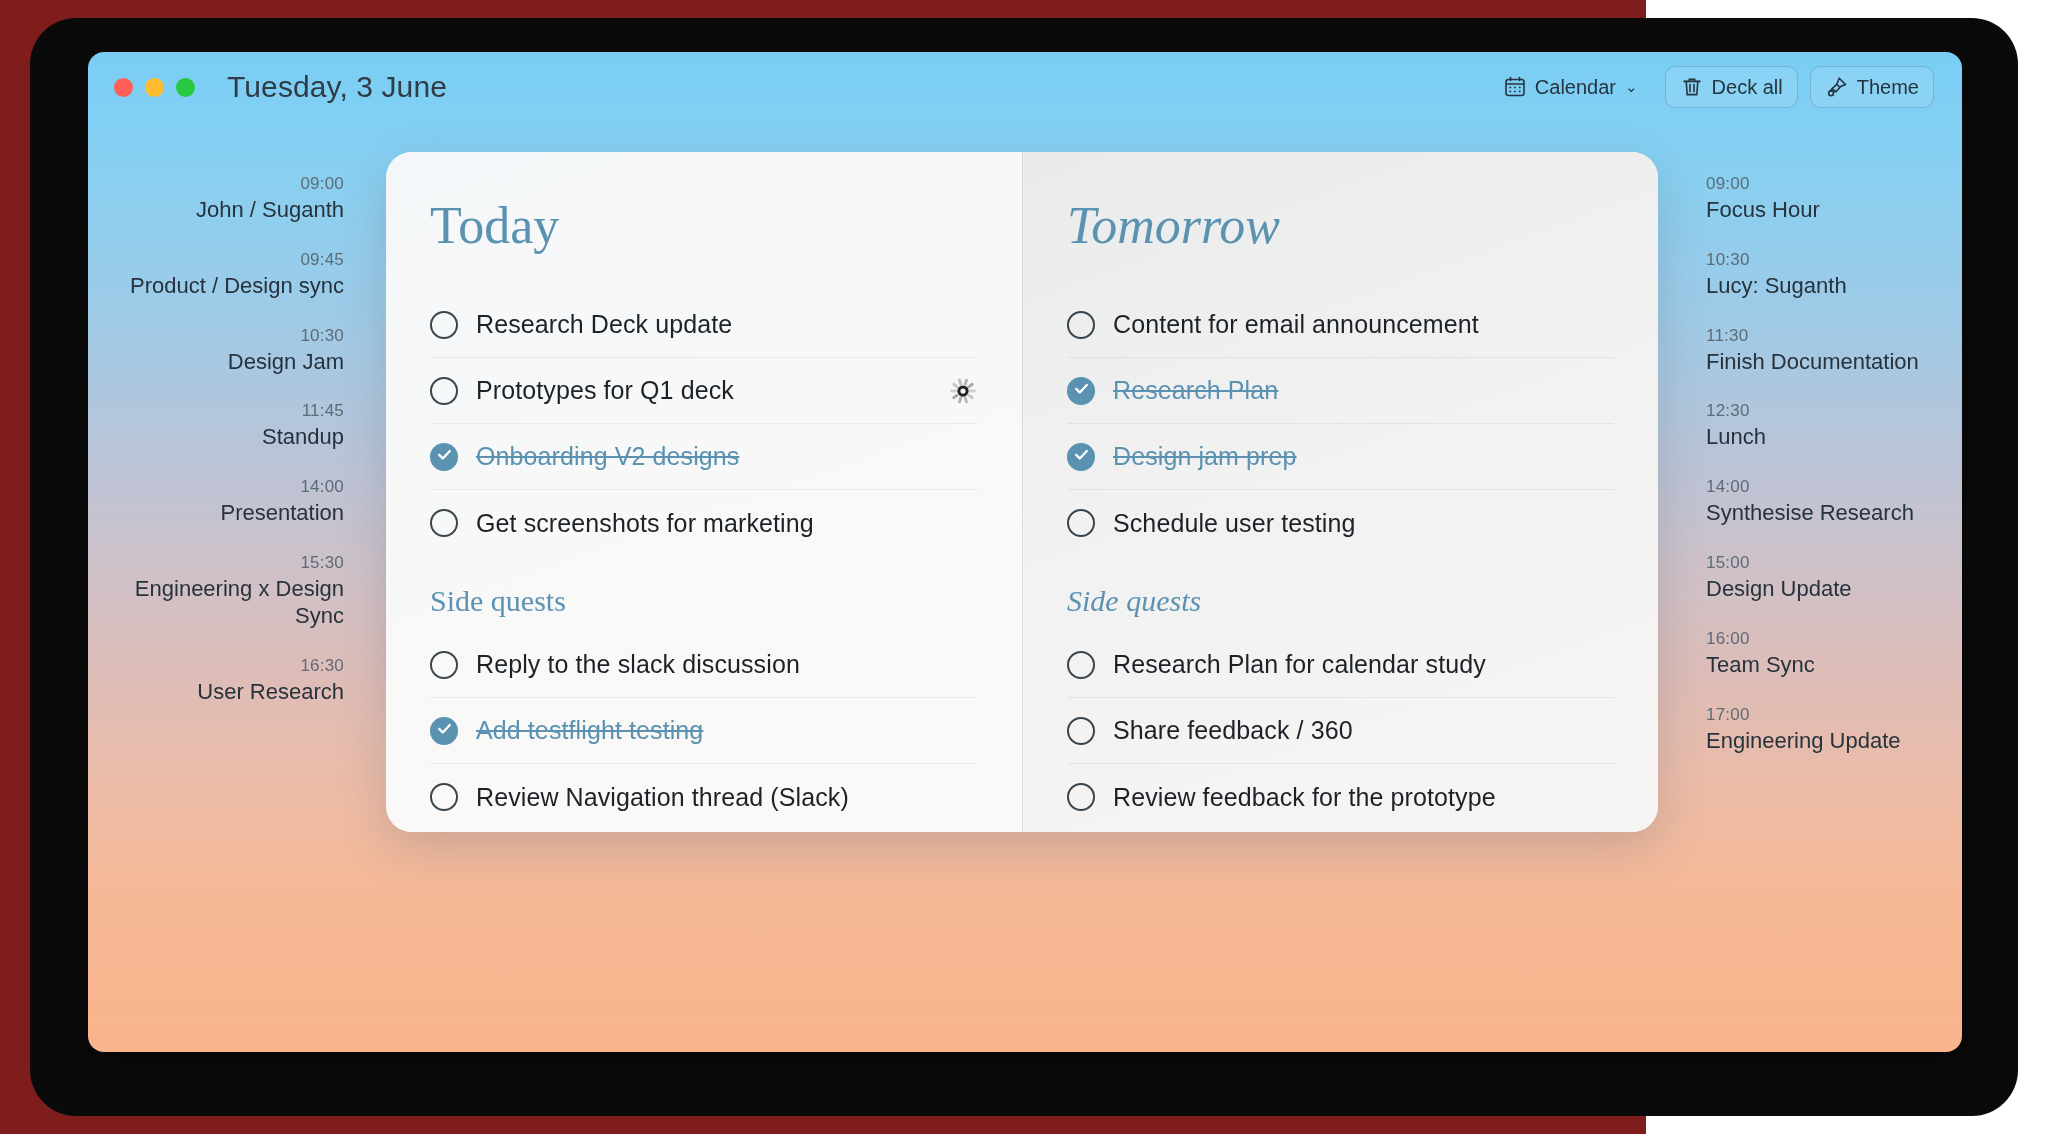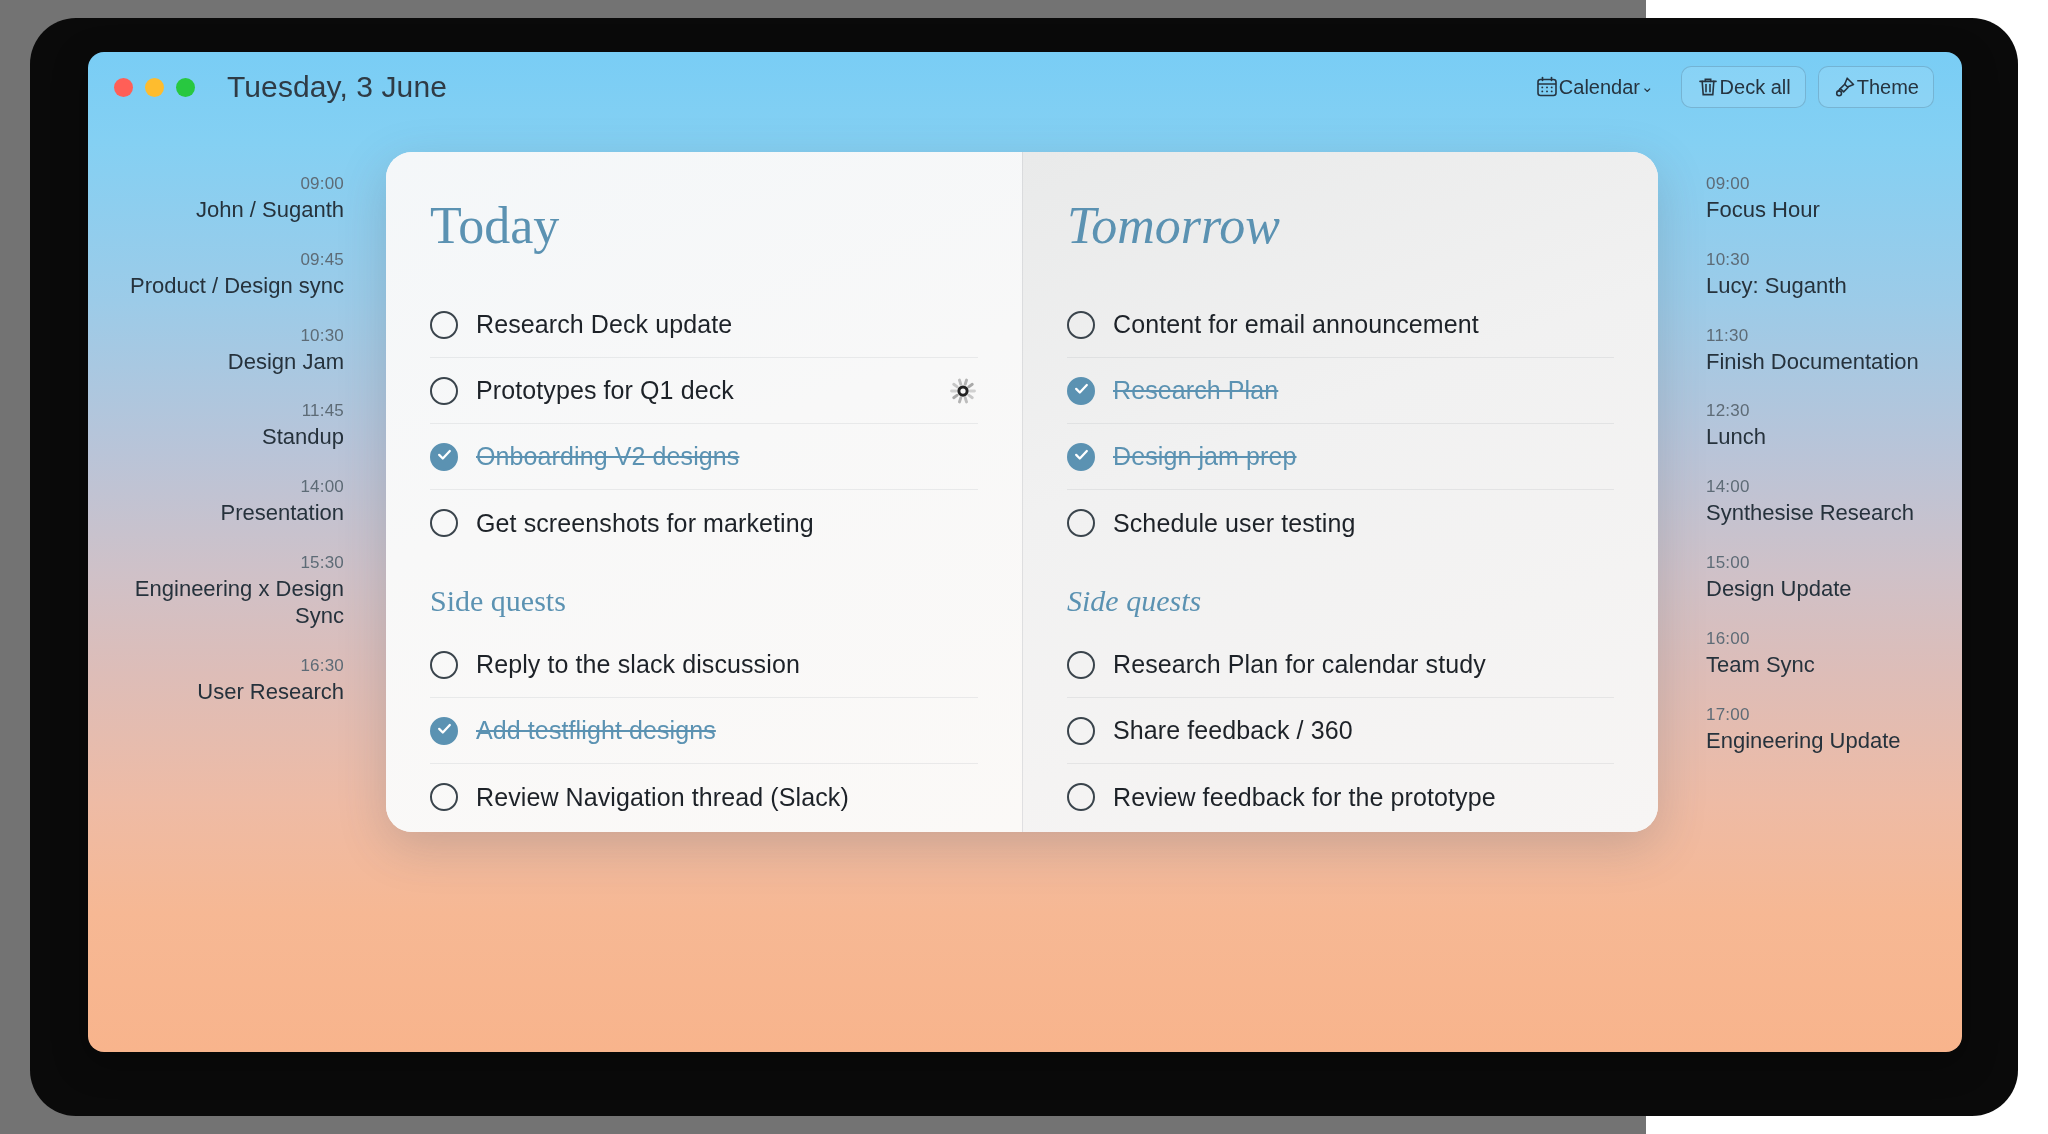--- a/index.html
+++ b/index.html
@@ -9,21 +9,21 @@
     height: 1134px;
     overflow: hidden;
     background: #ffffff;
     font-family: "Liberation Sans", sans-serif;
   }
 
   #screen {
     position: relative;
     width: 1646px;
     height: 1134px;
-    background: #737373;
+    background: #7f1d1d;
   }
 
   
   .device-frame {
     position: absolute;
     left: 30px;
     top: 18px;
     width: 1988px;
     height: 1098px;
     background: #0a0a0a;
@@ -87,21 +87,21 @@
     margin-left: auto;
     margin-right: 28px;
     display: flex;
     align-items: center;
     gap: 12px;
   }
 
   .tb-btn {
     display: flex;
     align-items: center;
-    gap: 0;
+    gap: 8px;
     height: 42px;
     padding: 0 14px;
     border-radius: 10px;
     font-size: 20px;
     color: #263440;
     white-space: nowrap;
     cursor: pointer;
     background: transparent;
     border: 1px solid transparent;
   }
@@ -411,21 +411,21 @@
               <div class="task">
                 <div class="checkbox"></div>
                 <div class="task-label">Reply to the slack discussion</div>
               </div>
               <div class="task done">
                 <div class="checkbox checked">
                   <span class="check-glyph"><svg width="17" height="17" viewBox="0 0 24 24" fill="none" stroke="#ffffff" stroke-width="3.2" stroke-linecap="round" stroke-linejoin="round">
                       <polyline points="4.5,12.5 9.6,17.6 19.5,7"></polyline>
                     </svg></span>
                 </div>
-                <div class="task-label">Add testflight designs</div>
+                <div class="task-label">Add testflight testing</div>
               </div>
               <div class="task last">
                 <div class="checkbox"></div>
                 <div class="task-label">Review Navigation thread (Slack)</div>
               </div>
             </div>
           </div>
         </div>
         <div class="col tomorrow">
           <div class="col-inner">

